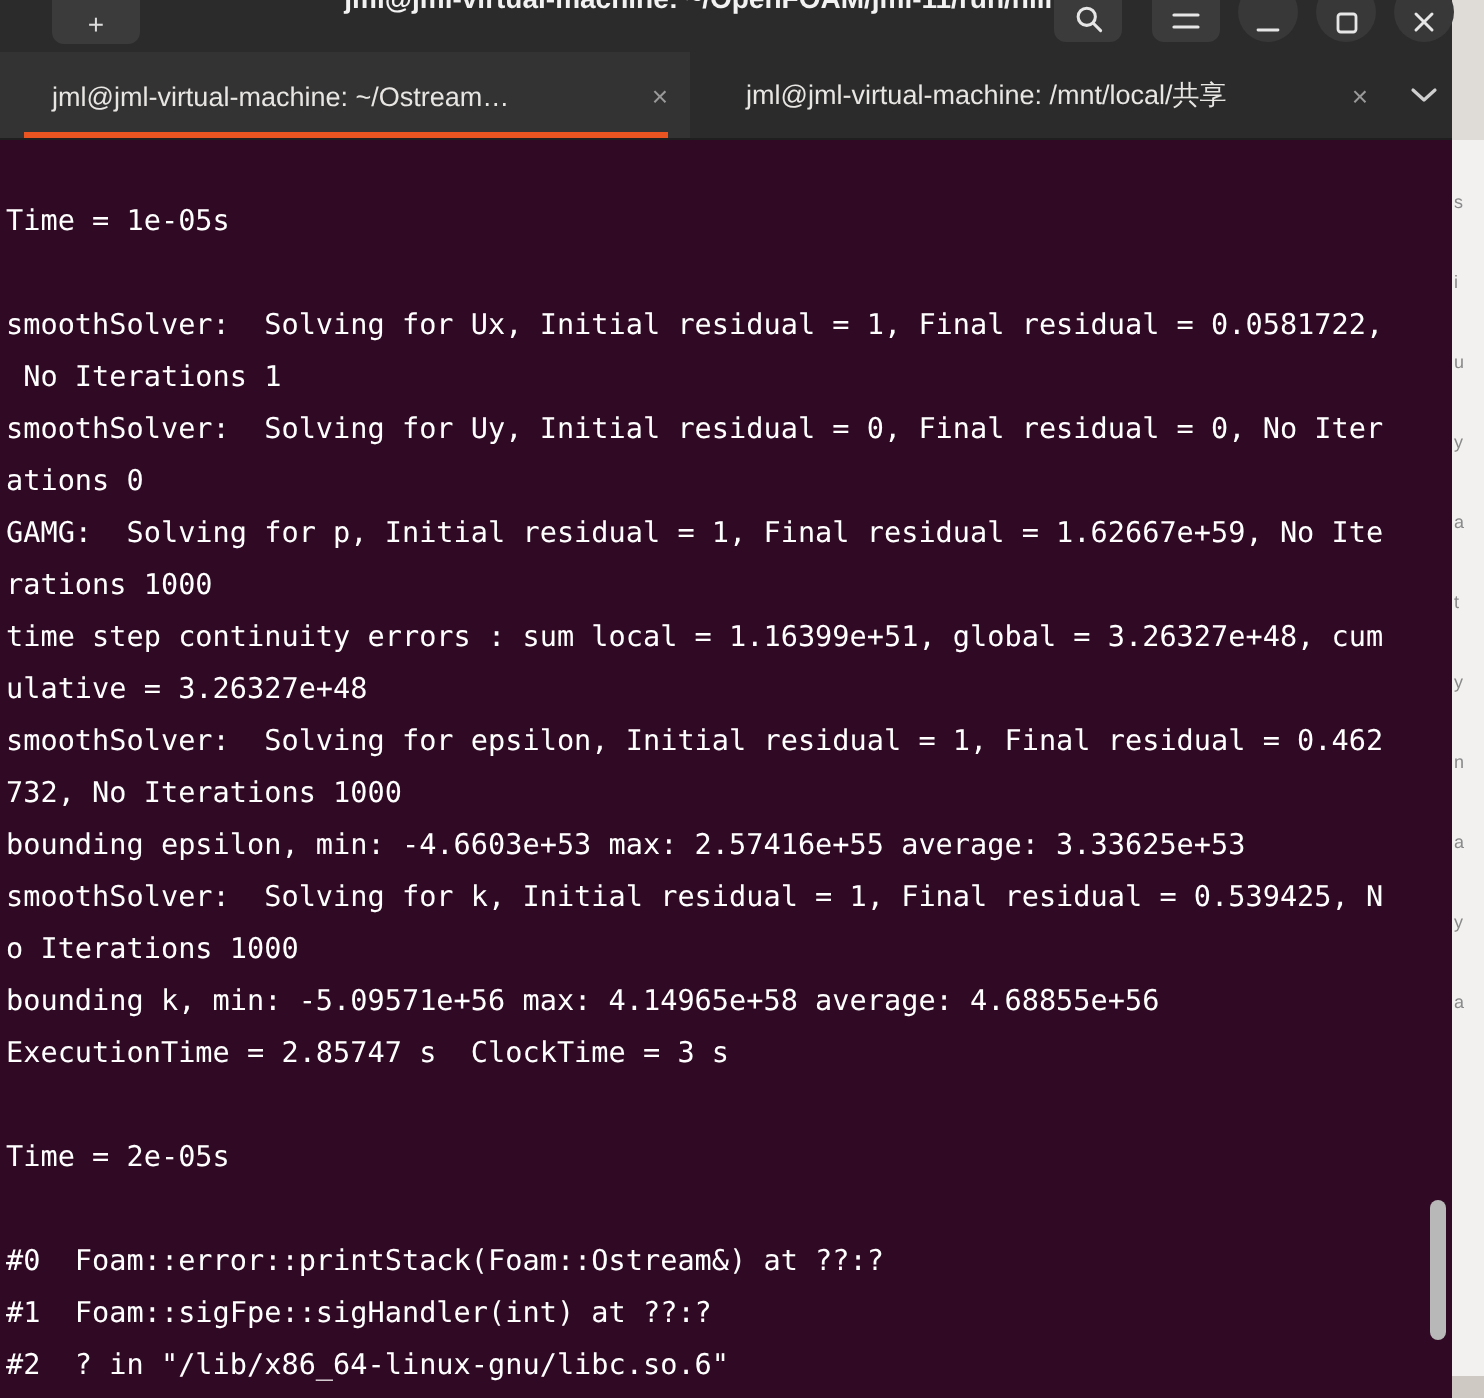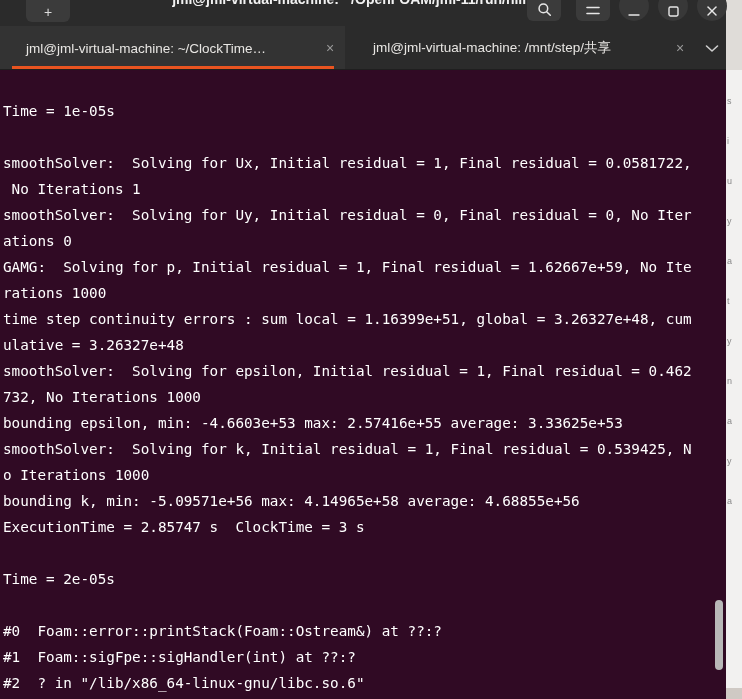--- a/index.html
+++ b/index.html
@@ -270,26 +270,26 @@
           <line x1="2" y1="2" x2="10" y2="10"></line>
           <line x1="10" y1="2" x2="2" y2="10"></line>
         </svg>
       </span>
     </div>
   </div>
 
   <div id="tabbar">
 
     <div id="tab-0" class="tab">
-      <span class="tab-label">jml@jml-virtual-machine: ~/ClockTime…</span>
+      <span class="tab-label">jml@jml-virtual-machine: ~/Ostream…</span>
       <span class="tab-close">×</span>
     </div>
 
     <div id="tab-1" class="tab">
-      <span class="tab-label">jml@jml-virtual-machine: /mnt/step/共享</span>
+      <span class="tab-label">jml@jml-virtual-machine: /mnt/local/共享</span>
       <span class="tab-close">×</span>
     </div>
 
     <div id="tab-underline"></div>
 
     <div id="tab-dropdown">
       <span>
         <svg width="14" height="9" viewBox="0 0 14 9" stroke="#cfcfcf" stroke-width="1.6" fill="none" stroke-linecap="round" stroke-linejoin="round">
           <polyline points="1.5,2 7,7 12.5,2"></polyline>
         </svg>

